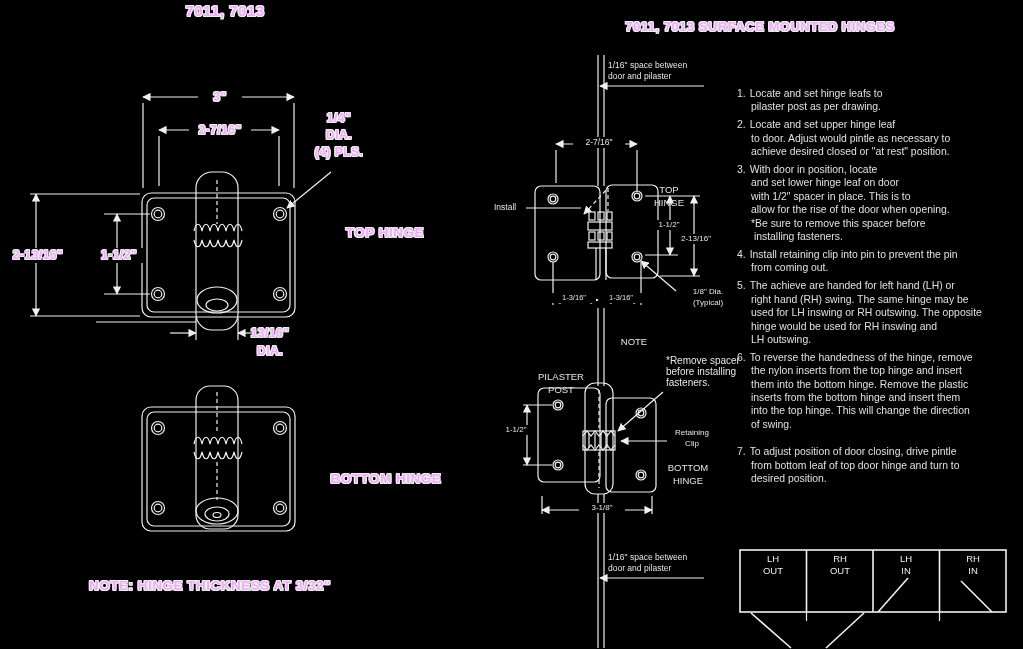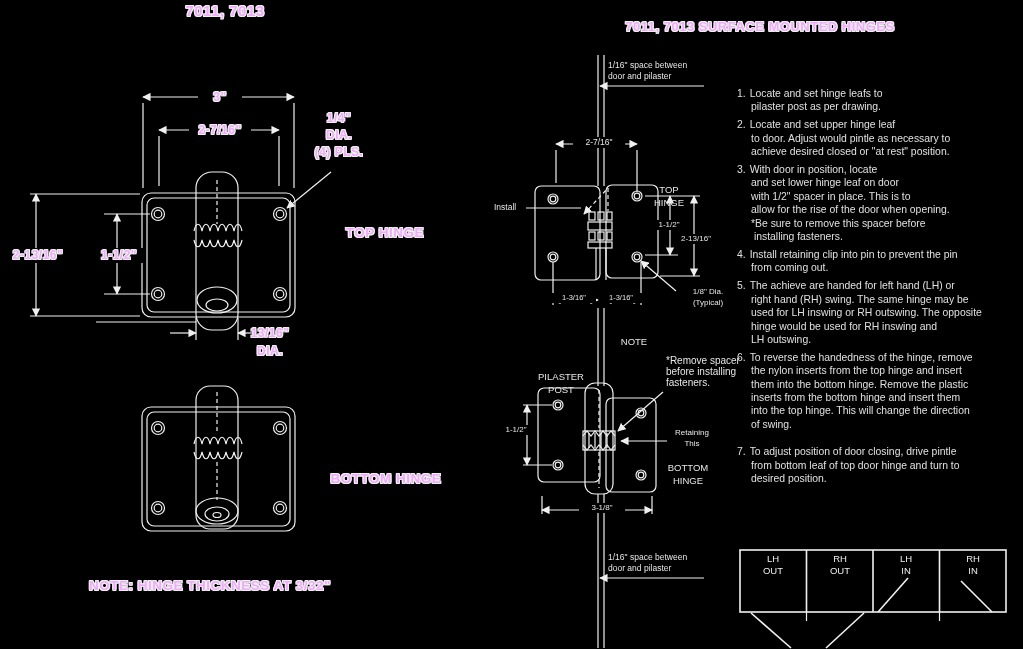--- a/index.html
+++ b/index.html
@@ -208,21 +208,21 @@
   <div class="lbl c bgd" style="left:552px;top:293px;width:38px;font-size:7.5px;">1-3/16"</div>
   <div class="lbl c bgd" style="left:599px;top:293px;width:38px;font-size:7.5px;">1-3/16"</div>
   <div class="lbl c" style="left:528px;top:330px;width:66px;font-size:9.5px;line-height:13px;margin-top:40px;">PILASTER
 POST</div>
   <div class="lbl c" style="left:606px;top:336px;width:56px;font-size:9.5px;">NOTE</div>
   <div class="lbl" style="left:666px;top:355px;width:86px;font-size:10px;line-height:11px;">*Remove spacer
 before installing
 fasteners.</div>
   <div class="lbl c bgd" style="left:496px;top:425px;width:34px;font-size:8px;">1-1/2"</div>
   <div class="lbl c" style="left:664px;top:427px;width:56px;font-size:8px;line-height:11px;">Retaining
-This</div>
+Clip</div>
   <div class="lbl c" style="left:656px;top:461px;width:64px;font-size:9.5px;line-height:13px;">BOTTOM
 HINGE</div>
   <div class="lbl c bgd" style="left:579px;top:503px;width:40px;font-size:8px;">3-1/8"</div>
   <div class="lbl" style="left:608px;top:552px;width:110px;font-size:8.5px;">1/16" space between
 door and pilaster</div>
 
   <div class="lbl out c" style="left:560px;top:19px;width:400px;font-size:13px;">7011, 7013 SURFACE MOUNTED HINGES</div>
 
   <div class="instr-wrap">
     <div class="instr"><span class="inum">1.</span><span>Locate and set hinge leafs to

